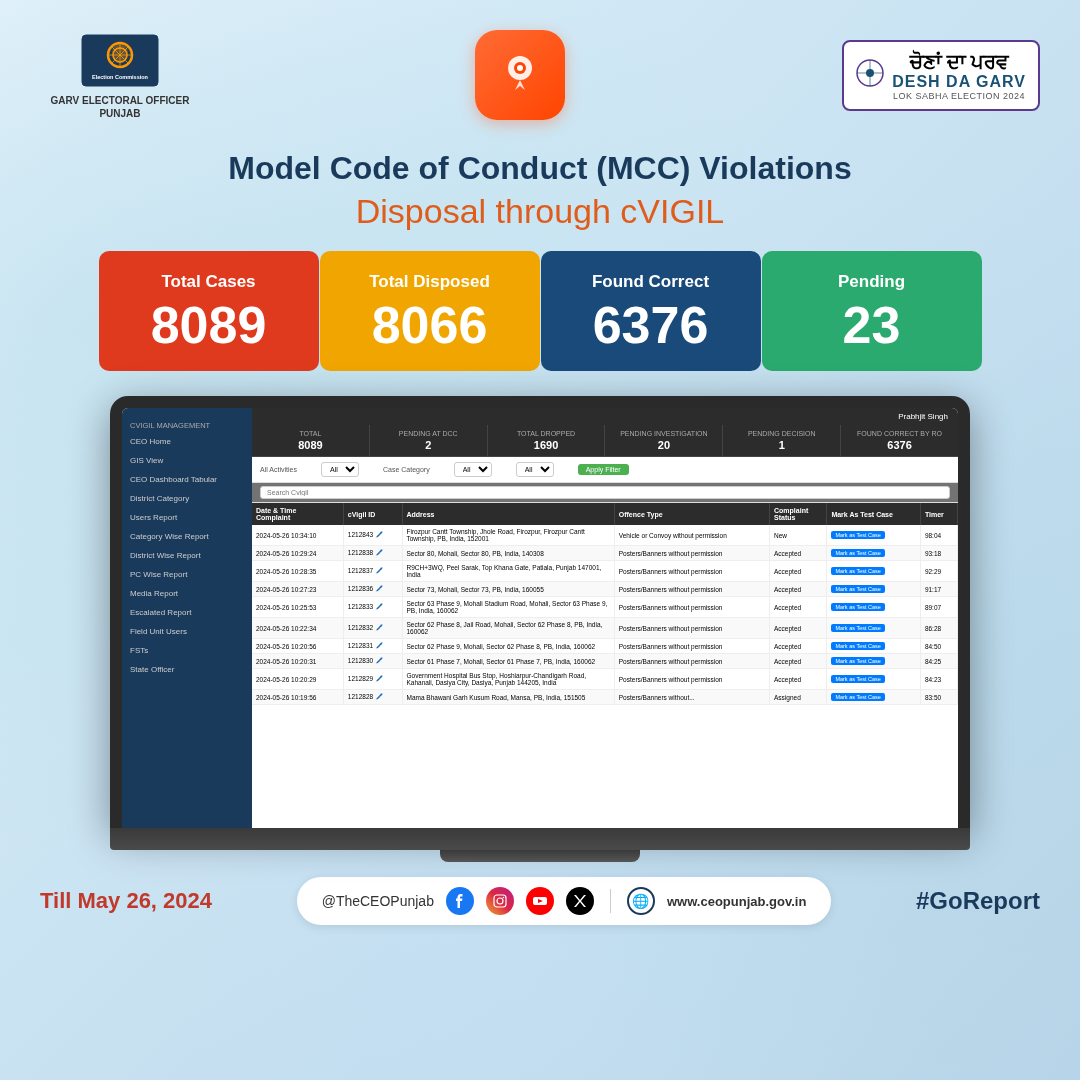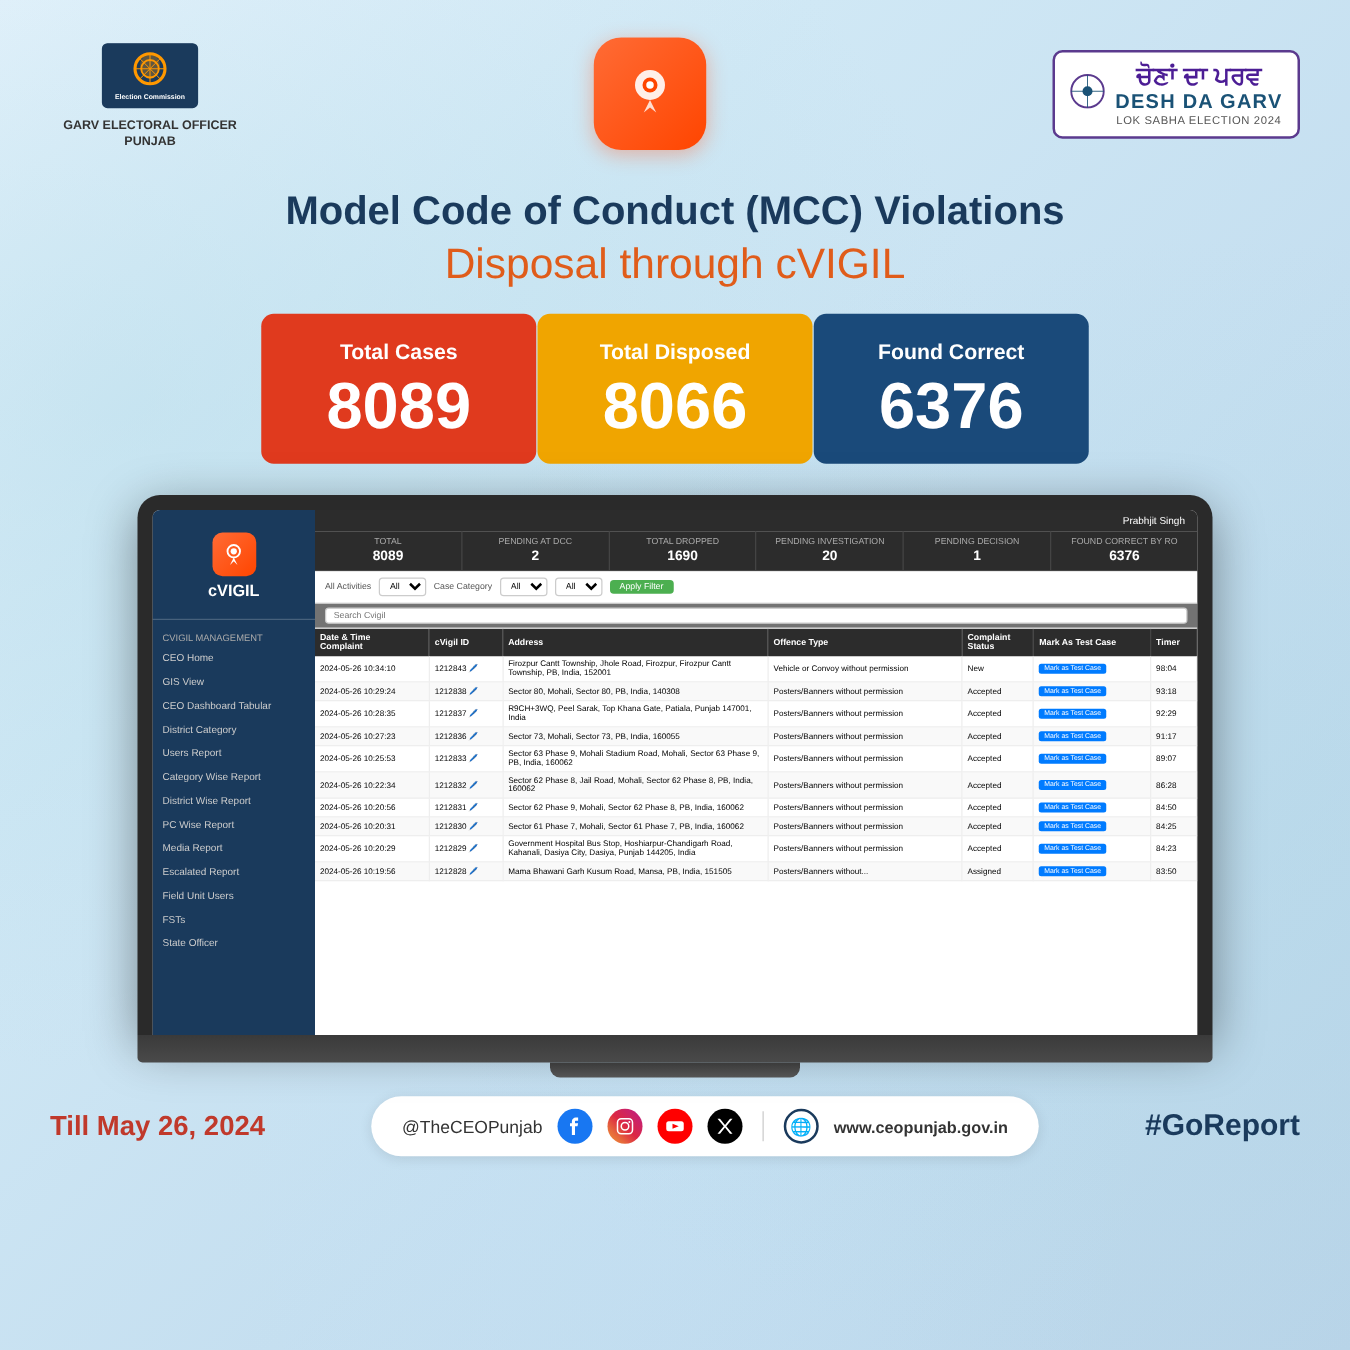--- a/index.html
+++ b/index.html
@@ -99,21 +99,22 @@
       border: 2px solid #5b3a8e;
       border-radius: 8px;
       padding: 8px 12px;
       text-align: center;
       background: white;
     }
 
     .desh-da-garv-punjabi {
       font-size: 20px;
       font-weight: bold;
-      color: #4c1d95;
+      color: #000000;
+      font-family: Liberation Serif, serif;
     }
 
     .desh-da-garv-en {
       font-size: 16px;
       font-weight: bold;
       color: #1a5276;
       letter-spacing: 1px;
     }
 
     .lok-sabha {
@@ -314,21 +315,21 @@
     .stats-header-val {
       font-size: 11px;
       font-weight: bold;
       color: white;
     }
 
     .filter-row {
       background: white;
       padding: 5px 8px;
       display: flex;
-      gap: 6px;
+      gap: 24px;
       align-items: center;
       border-bottom: 1px solid #ddd;
     }
 
     .filter-select {
       padding: 2px 4px;
       font-size: 7px;
       border: 1px solid #ccc;
       border-radius: 3px;
       background: white;
@@ -548,38 +549,32 @@
       <div class="stat-value">8089</div>
     </div>
     <div class="stat-card stat-card-orange">
       <div class="stat-label">Total Disposed</div>
       <div class="stat-value">8066</div>
     </div>
     <div class="stat-card stat-card-blue">
       <div class="stat-label">Found Correct</div>
       <div class="stat-value">6376</div>
     </div>
+    <div class="stat-card stat-card-green">
+      <div class="stat-label">Pending</div>
+      <div class="stat-value">23</div>
+    </div>
   </div>
 
   <div class="laptop-container">
     <div class="laptop-outer">
       <div class="laptop-screen">
         <div class="cvigil-interface">
 
           <div class="sidebar">
-            <div class="sidebar-logo-area">
-              <div class="sidebar-logo-icon">
-                <svg width="24" height="24" viewBox="0 0 24 24">
-                  <circle cx="12" cy="9" r="5" fill="none" stroke="white" stroke-width="1.5"></circle>
-                  <circle cx="12" cy="9" r="2.5" fill="white"></circle>
-                  <path d="M12 14 L9 20 L12 17 L15 20 Z" fill="white"></path>
-                </svg>
-              </div>
-              <div class="sidebar-title">cVIGIL</div>
-            </div>
             <div class="sidebar-section-title">cVIGIL Management</div>
             <div class="sidebar-item">CEO Home</div>
             <div class="sidebar-item">GIS View</div>
             <div class="sidebar-item">CEO Dashboard Tabular</div>
             <div class="sidebar-item">District Category</div>
             <div class="sidebar-item">Users Report</div>
             <div class="sidebar-item">Category Wise Report</div>
             <div class="sidebar-item">District Wise Report</div>
             <div class="sidebar-item">PC Wise Report</div>
             <div class="sidebar-item">Media Report</div>

